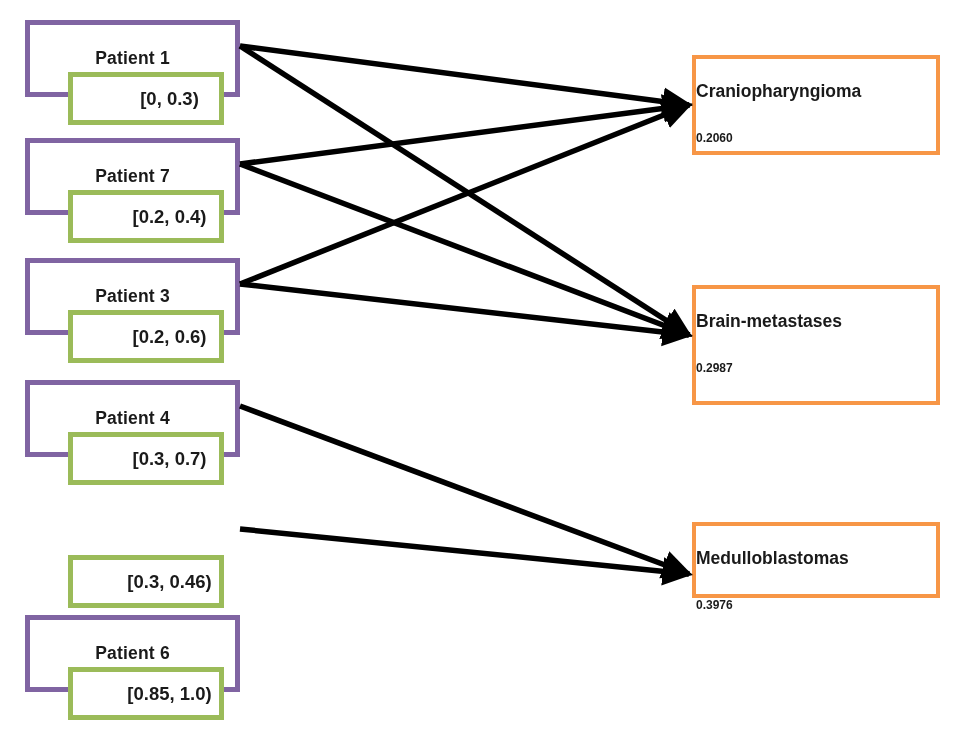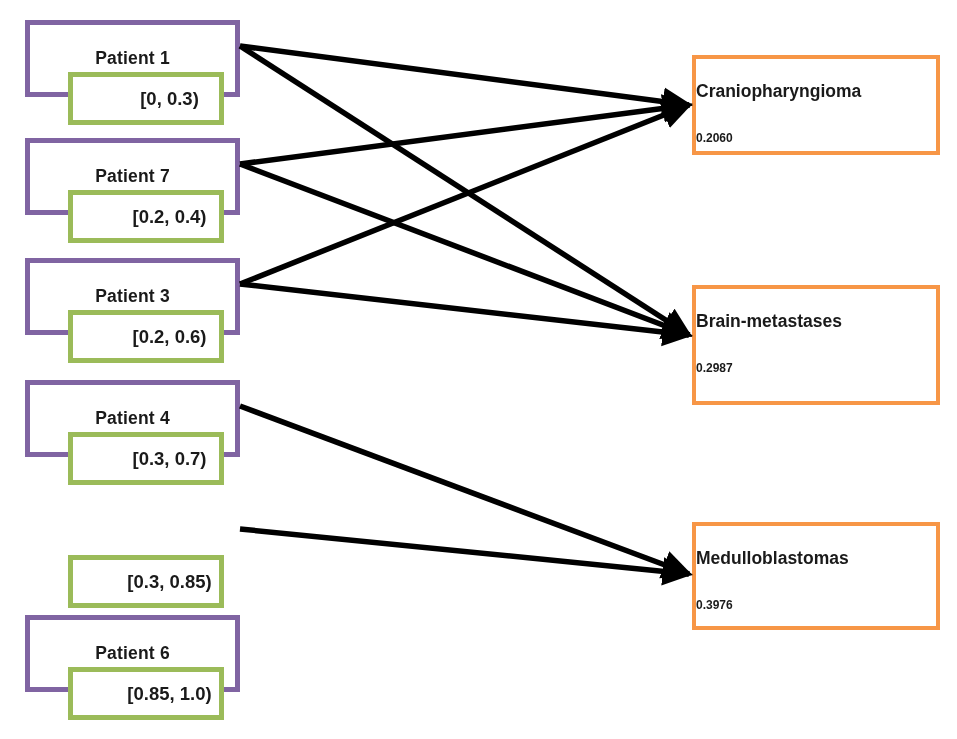--- a/index.html
+++ b/index.html
@@ -120,39 +120,39 @@
   </div>
 
   <div class="pbox" style="top:380px">
     <span class="lbl">Patient 4</span>
   </div>
   <div class="ibox" style="top:432px">
     <span class="lbl">[0.3, 0.7)</span>
   </div>
 
   <div class="ibox" style="top:555px">
-    <span class="lbl">[0.3, 0.85)</span>
+    <span class="lbl">[0.3, 0.46)</span>
   </div>
 
   <div class="pbox" style="top:615px">
     <span class="lbl">Patient 6</span>
   </div>
   <div class="ibox" style="top:667px">
     <span class="lbl">[0.85, 1.0)</span>
   </div>
 
   <div class="tbox" style="top:55px;height:100px">
     <span class="tname">Craniopharyngioma</span>
     <span class="tval">0.2060</span>
   </div>
   <div class="tbox" style="top:285px;height:120px">
     <span class="tname">Brain-metastases</span>
     <span class="tval">0.2987</span>
   </div>
-  <div class="tbox" style="top:522px;height:108px">
+  <div class="tbox" style="top:522px;height:76px">
     <span class="tname">Medulloblastomas</span>
     <span class="tval">0.3976</span>
   </div>
 
   <svg id="edges" viewBox="0 0 957 739">
     <defs>
       <marker id="ah" markerWidth="6.5" markerHeight="6" refX="4.8" refY="2.6" orient="auto" markerUnits="strokeWidth">
         <path d="M0,0 L5.5,2.6 L0,5.2 Z" fill="#000000"></path>
       </marker>
     </defs>

